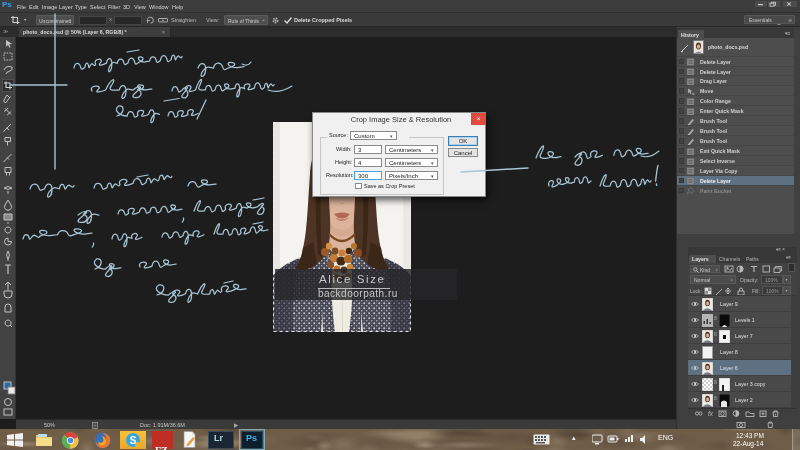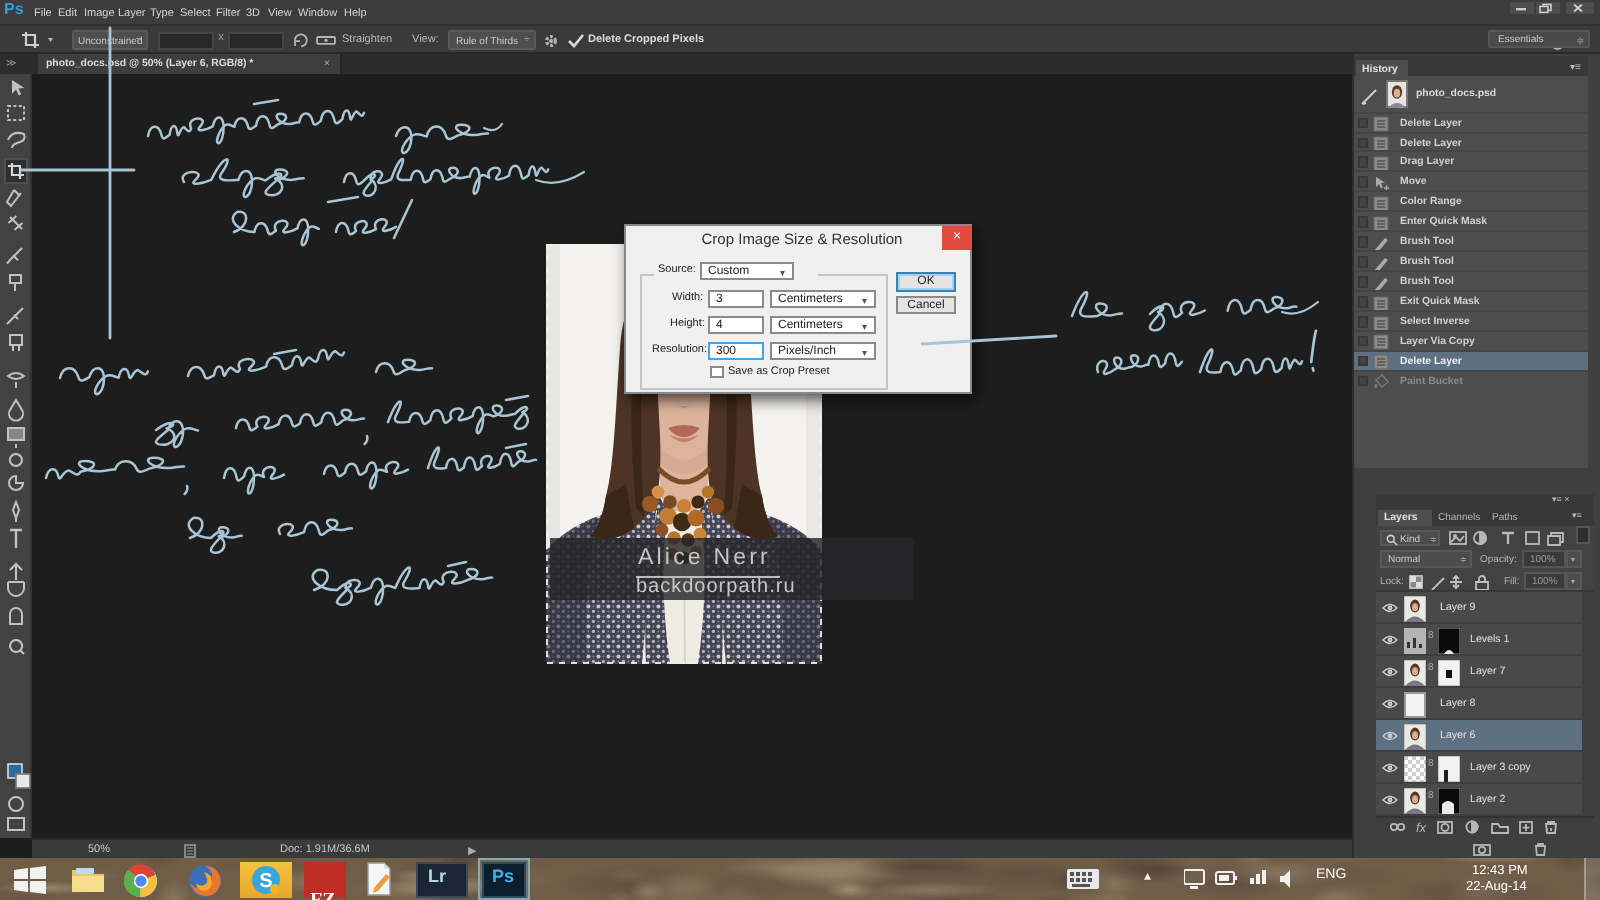--- a/index.html
+++ b/index.html
@@ -544,21 +544,21 @@
       <circle cx="77" cy="145" r="3.2" fill="#c8883a"></circle>
     <circle cx="63" cy="155" r="3" fill="#9a5a26"></circle>
       <circle cx="69" cy="157" r="3.1" fill="#3f2a16"></circle>
       <circle cx="75" cy="154" r="3" fill="#b87430"></circle>
   </g>
 
   <rect x="0.5" y="0.5" width="137" height="209" fill="none" stroke="#f0f0f0" stroke-width="1" stroke-dasharray="3 3" opacity="0.9"></rect>
 </svg>
 
 <div class="abs" style="left:275px;top:269px;width:182px;height:31px;background:rgba(38,38,42,0.82)">
-  <span class="abs" style="left:44px;top:3.5px;font-size:11.5px;color:#c6c6c6;font-family:'Liberation Sans';letter-spacing:1.6px">Alice  Nerr</span>
+  <span class="abs" style="left:44px;top:3.5px;font-size:11.5px;color:#c6c6c6;font-family:'Liberation Sans';letter-spacing:1.6px">Alice  Size</span>
   <div class="abs" style="left:43px;top:19px;width:72px;height:1px;background:#bbb"></div>
   <span class="abs" style="left:43px;top:19px;font-size:10px;color:#c8c8c8;letter-spacing:0.5px">backdoorpath.ru</span>
 </div>
 
 <div class="abs" style="left:312px;top:112px;width:174px;height:85px;background:#f0f0f0;border:1px solid #888;box-shadow:2px 3px 7px rgba(0,0,0,0.65)">
   <div class="abs" style="left:28px;top:2px;width:120px;text-align:center;font-size:7.5px;color:#333">Crop Image Size &amp; Resolution</div>
   <div class="abs" style="left:158px;top:0px;width:15px;height:12px;background:#e04a3f;color:#fff;text-align:center;font-size:7px;line-height:12px">×</div>
   <div class="abs" style="left:7px;top:24px;width:124px;height:58px;border:1px solid #c5c5c5"></div>
   <div class="abs" style="left:14px;top:17px;width:82px;background:#f0f0f0;height:10px"></div>
   <span class="abs" style="left:16px;top:19px;font-size:5.5px;color:#222">Source:</span>

